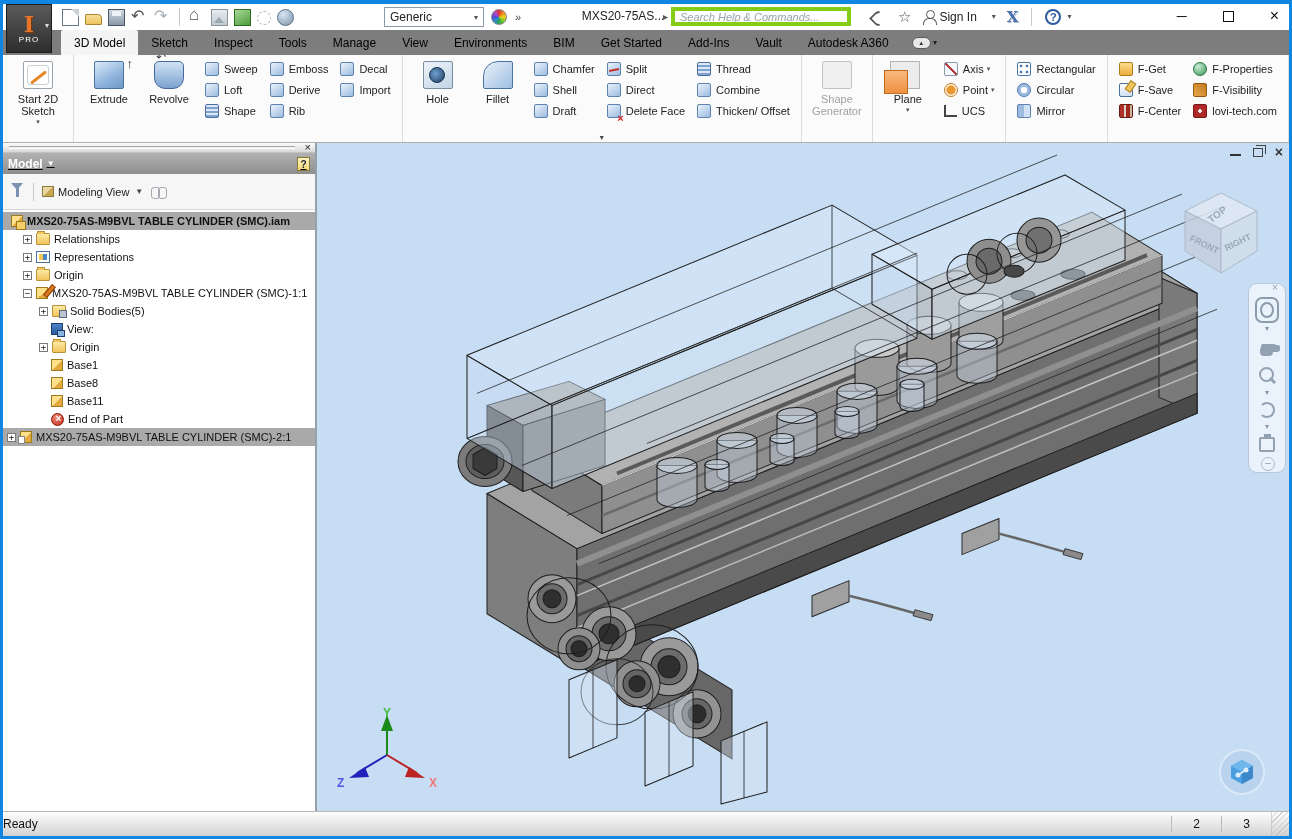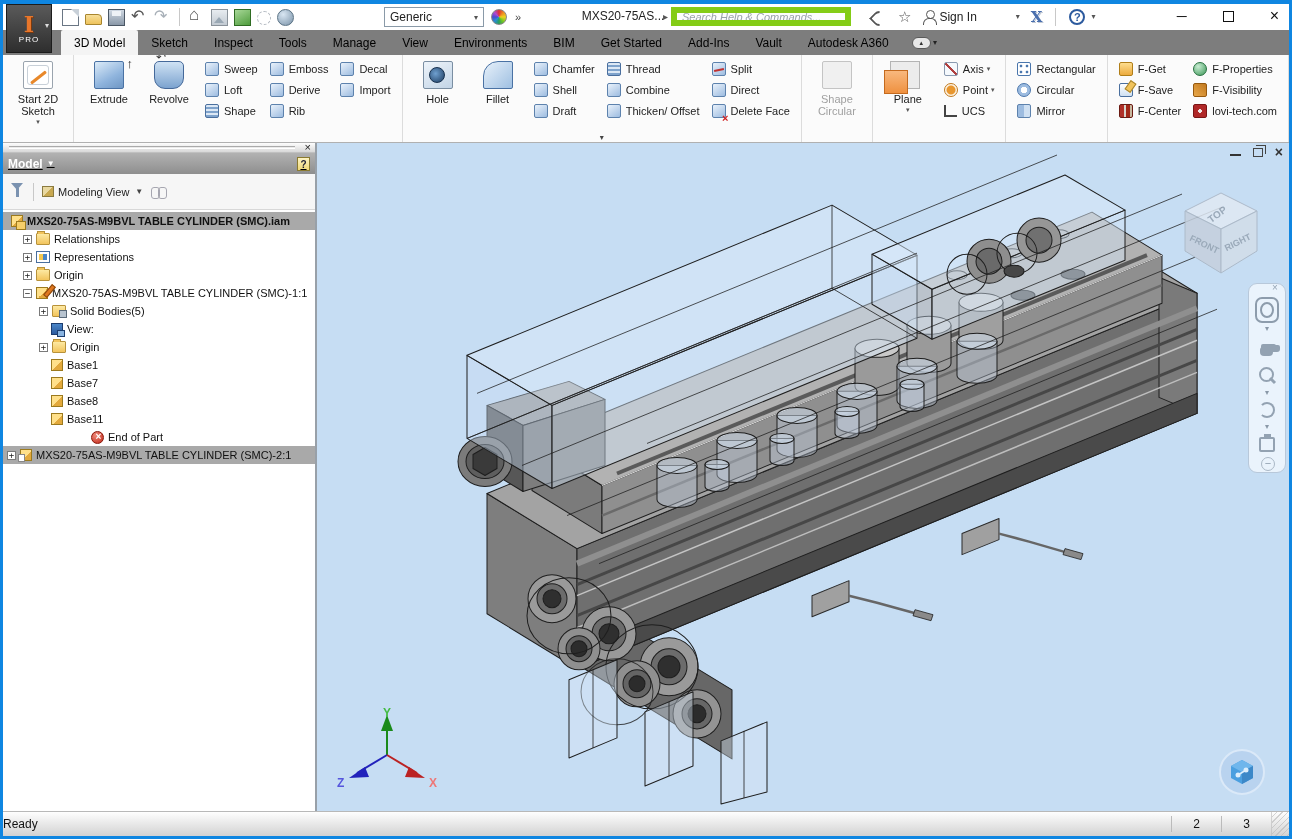--- a/index.html
+++ b/index.html
@@ -28,30 +28,30 @@
   .qi.select { width:14px; height:14px; margin-top:2px; border:1px dashed #9aa2ac; border-radius:50%; opacity:.75; }
   .qi.material-browser { border-radius:50%; background:radial-gradient(circle at 35% 30%,#d8e6f2,#7a92a8); border:1px solid #5a7284; }
   .qsep { width:1px; height:18px; background:#c8c8c8; margin:0 5px; }
   .combo { display:flex; align-items:center; justify-content:space-between; border:1px solid #8a9aa8; background:#fff; height:20px; width:100px; padding:0 5px; font-size:12px; color:#222; margin:0 3px; }
   .combo .arr { font-size:8px; color:#555; }
   .cwheel { width:16px; height:16px; border-radius:50%; border:1px solid #888; margin:0 4px; background:conic-gradient(#e03030,#ee8c22,#eed322,#7ac822,#2a9e5a,#2a8ed0,#4a4ad0,#b04ad0,#e03030); }
   .qmore { font-size:11px; color:#444; margin-left:4px; }
   .tb-title { position:absolute; left:505px; width:230px; top:5px; text-align:center; font-size:12px; color:#222; white-space:nowrap; }
   .searchwrap { position:absolute; left:660px; top:3px; display:flex; align-items:center; }
   .s-exp { font-size:10px; color:#555; margin-right:3px; }
-  .search { width:180px; height:19px; border:6px solid #84cc16; font-size:11px; padding:0 5px; color:#444; font-style:italic; background:#fdfdfd; }
+  .search { width:180px; height:19px; border:4px solid #84cc16; font-size:11px; padding:0 5px; color:#444; font-style:italic; background:#fdfdfd; }
   .search::placeholder { color:#9aa2aa; }
   .tbicons { position:absolute; left:862px; top:2px; display:flex; align-items:center; height:21px; }
   .dish { width:15px; height:15px; position:relative; margin:0 6px; }
   .dish::before { content:""; position:absolute; left:1px; top:2px; width:11px; height:11px; border:2px solid #555; border-radius:50% 50% 50% 0; border-top-color:transparent; border-right-color:transparent; transform:rotate(45deg); }
   .star { font-size:15px; color:#555; margin:0 6px; line-height:15px; }
   .person { width:12px; height:14px; position:relative; margin:0 4px 0 6px; }
   .person::before { content:""; position:absolute; left:3px; top:0; width:7px; height:7px; border:1.5px solid #555; border-radius:50%; }
   .person::after { content:""; position:absolute; left:0; bottom:-1px; width:12px; height:6px; border:1.5px solid #555; border-bottom:none; border-radius:6px 6px 0 0; }
-  .signin { font-size:12px; color:#222; margin-right:36px; }
+  .signin { font-size:12px; color:#222; margin-right:12px; }
   .xchg { font-weight:bold; font-size:15px; color:#4a6fae; font-family:"DejaVu Serif",serif; margin:0 8px; text-shadow:1px 1px 0 #c0c8d4; }
   .helpq { width:16px; height:16px; border:2px solid #2c5a9e; border-radius:50%; color:#2c5a9e; font-size:11px; font-weight:bold; text-align:center; line-height:13px; margin:0 3px 0 8px; }
   .tcaret { font-size:8px; color:#555; margin:0 3px; }
   .winbtns { position:absolute; right:10px; top:4px; display:flex; gap:36px; align-items:center; }
   .wb { font-size:14px; color:#111; line-height:16px; cursor:default; }
   .wb.max { width:11px; height:11px; border:1.5px solid #111; }
 
   
   .tabrow { height:25px; background:#7d7d7d; display:flex; align-items:flex-end; padding-left:58px; flex:none; }
   .tabs { display:flex; height:100%; align-items:stretch; }
@@ -333,52 +333,52 @@
             <span class="si shell"></span>
             <span class="slbl">Shell</span>
           </div>
           <div class="sbtn">
             <span class="si draft"></span>
             <span class="slbl">Draft</span>
           </div>
         </div>
         <div class="scol">
           <div class="sbtn">
+            <span class="si split"></span>
+            <span class="slbl">Split</span>
+          </div>
+          <div class="sbtn">
+            <span class="si direct"></span>
+            <span class="slbl">Direct</span>
+          </div>
+          <div class="sbtn">
+            <span class="si delete-face"></span>
+            <span class="slbl">Delete Face</span>
+          </div>
+        </div>
+        <div class="scol">
+          <div class="sbtn">
             <span class="si thread"></span>
             <span class="slbl">Thread</span>
           </div>
           <div class="sbtn">
             <span class="si combine"></span>
             <span class="slbl">Combine</span>
           </div>
           <div class="sbtn">
             <span class="si thicken"></span>
             <span class="slbl">Thicken/ Offset</span>
-          </div>
-        </div>
-        <div class="scol">
-          <div class="sbtn">
-            <span class="si split"></span>
-            <span class="slbl">Split</span>
-          </div>
-          <div class="sbtn">
-            <span class="si direct"></span>
-            <span class="slbl">Direct</span>
-          </div>
-          <div class="sbtn">
-            <span class="si delete-face"></span>
-            <span class="slbl">Delete Face</span>
           </div>
         </div>
         <div class="pmore">▾</div>
       </div>
       <div class="rpanel">
         <div class="bb disabled">
           <span class="bigic shapegen"></span>
-          <span class="blbl">Shape Circular</span>
+          <span class="blbl">Shape Generator</span>
         </div>
       </div>
       <div class="rpanel">
         <div class="bb">
           <span class="bigic plane"></span>
           <span class="blbl">Plane</span>
           <span class="arr">▾</span>
         </div>
         <div class="scol">
           <div class="sbtn">
@@ -504,31 +504,27 @@
             <span class="exp">+</span>
             <span class="ti folder"></span>
             <span class="tlbl">Origin</span>
           </div>
           <div class="trow" style="padding-left: 48px;">
             <span class="ti cube"></span>
             <span class="tlbl">Base1</span>
           </div>
           <div class="trow" style="padding-left: 48px;">
             <span class="ti cube"></span>
-            <span class="tlbl">Base7</span>
-          </div>
-          <div class="trow" style="padding-left: 48px;">
-            <span class="ti cube"></span>
             <span class="tlbl">Base8</span>
           </div>
           <div class="trow" style="padding-left: 48px;">
             <span class="ti cube"></span>
             <span class="tlbl">Base11</span>
           </div>
-          <div class="trow" style="padding-left: 48px; margin-left: 40px;">
+          <div class="trow" style="padding-left: 48px;">
             <span class="ti eop"></span>
             <span class="tlbl">End of Part</span>
           </div>
           <div class="trow sel" style="padding-left: 4px;">
             <span class="exp">+</span>
             <span class="ti part"></span>
             <span class="tlbl">MXS20-75AS-M9BVL TABLE CYLINDER (SMC)-2:1</span>
           </div>
         </div>
     </div>

